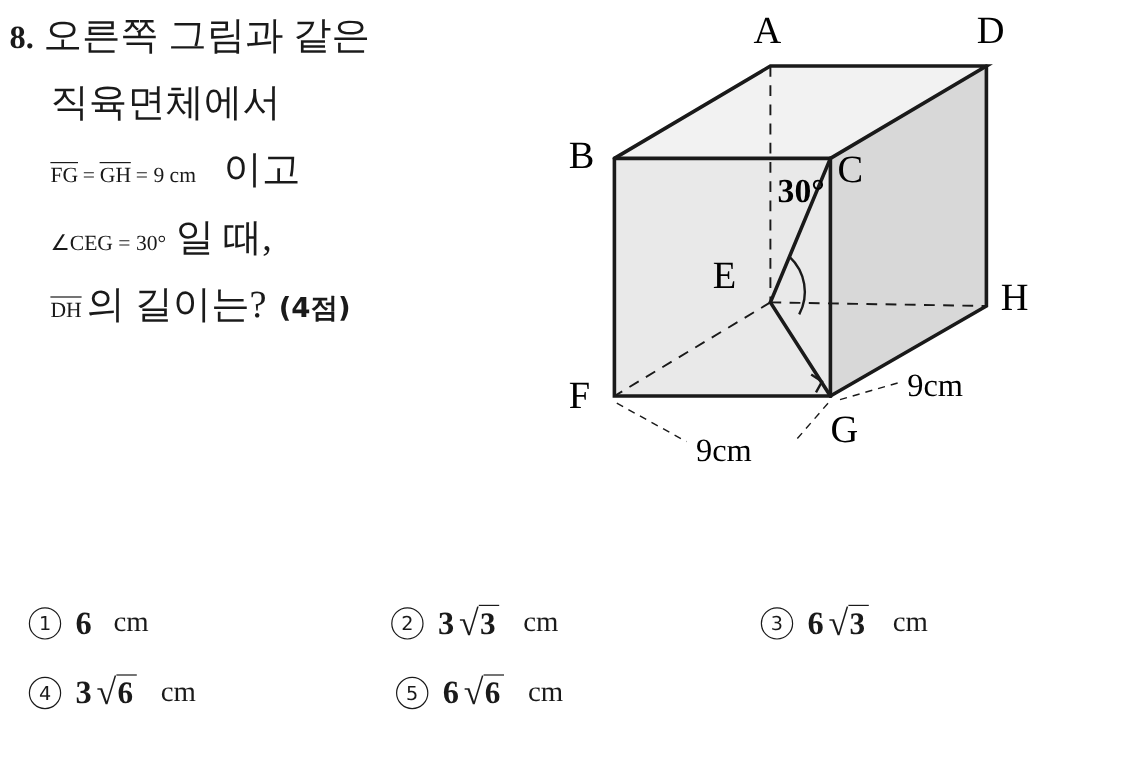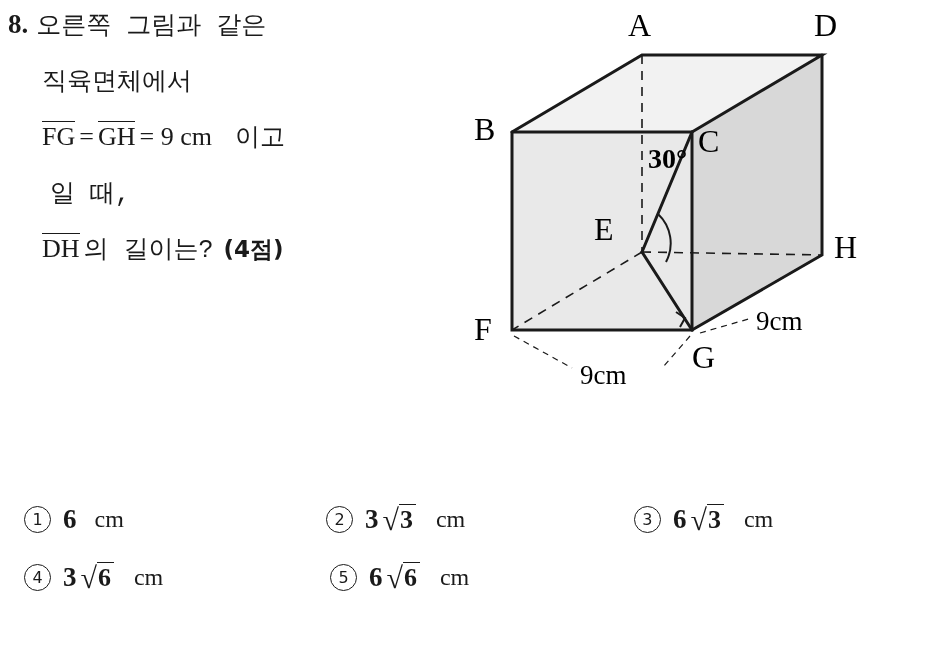--- a/index.html
+++ b/index.html
@@ -35,26 +35,26 @@
   }
   .q-num {
     font-weight: bold;
     font-size: 27px;
     margin-right: 8px;
   }
   .q-indent {
     padding-left: 34px;
   }
   .kor {
-    font-family: Liberation Mono, monospace;
-    font-size: 25px;
+    font-family: Liberation Serif, serif;
+    font-size: 32px;
   }
   .mathitem {
     font-family: "Liberation Serif", serif;
-    font-size: 26px;
+    font-size: 18px;
   }
   .overbar {
     border-top: 1.6px solid #1a1a1a;
     padding-top: 1px;
     display: inline-block;
     line-height: 1.05;
   }
   .bold-pts {
     font-weight: bold;
     font-family: "DejaVu Sans", sans-serif;
@@ -144,20 +144,21 @@
 
     <div class="q-line q-indent">
       <span class="mathitem overbar">FG</span>
       <span class="mathitem" style="margin:0 4px;">=</span>
       <span class="mathitem overbar">GH</span>
       <span class="mathitem" style="margin-left:4px;text-align:right;">= 9 cm</span>
       <span class="kor" style="margin-left:23px;">이고</span>
     </div>
 
     <div class="q-line q-indent">
+      <span class="mathitem">∠CEG = 30°</span>
       <span class="kor" style="margin-left:8px;">일 때,</span>
     </div>
 
     <div class="q-line q-indent">
       <span class="mathitem overbar">DH</span>
       <span class="kor" style="margin-left:4px;">의 길이는?</span>
       <span class="bold-pts" style="margin-left:10px;text-align:center;">(4점)</span>
     </div>
 
   </div>

